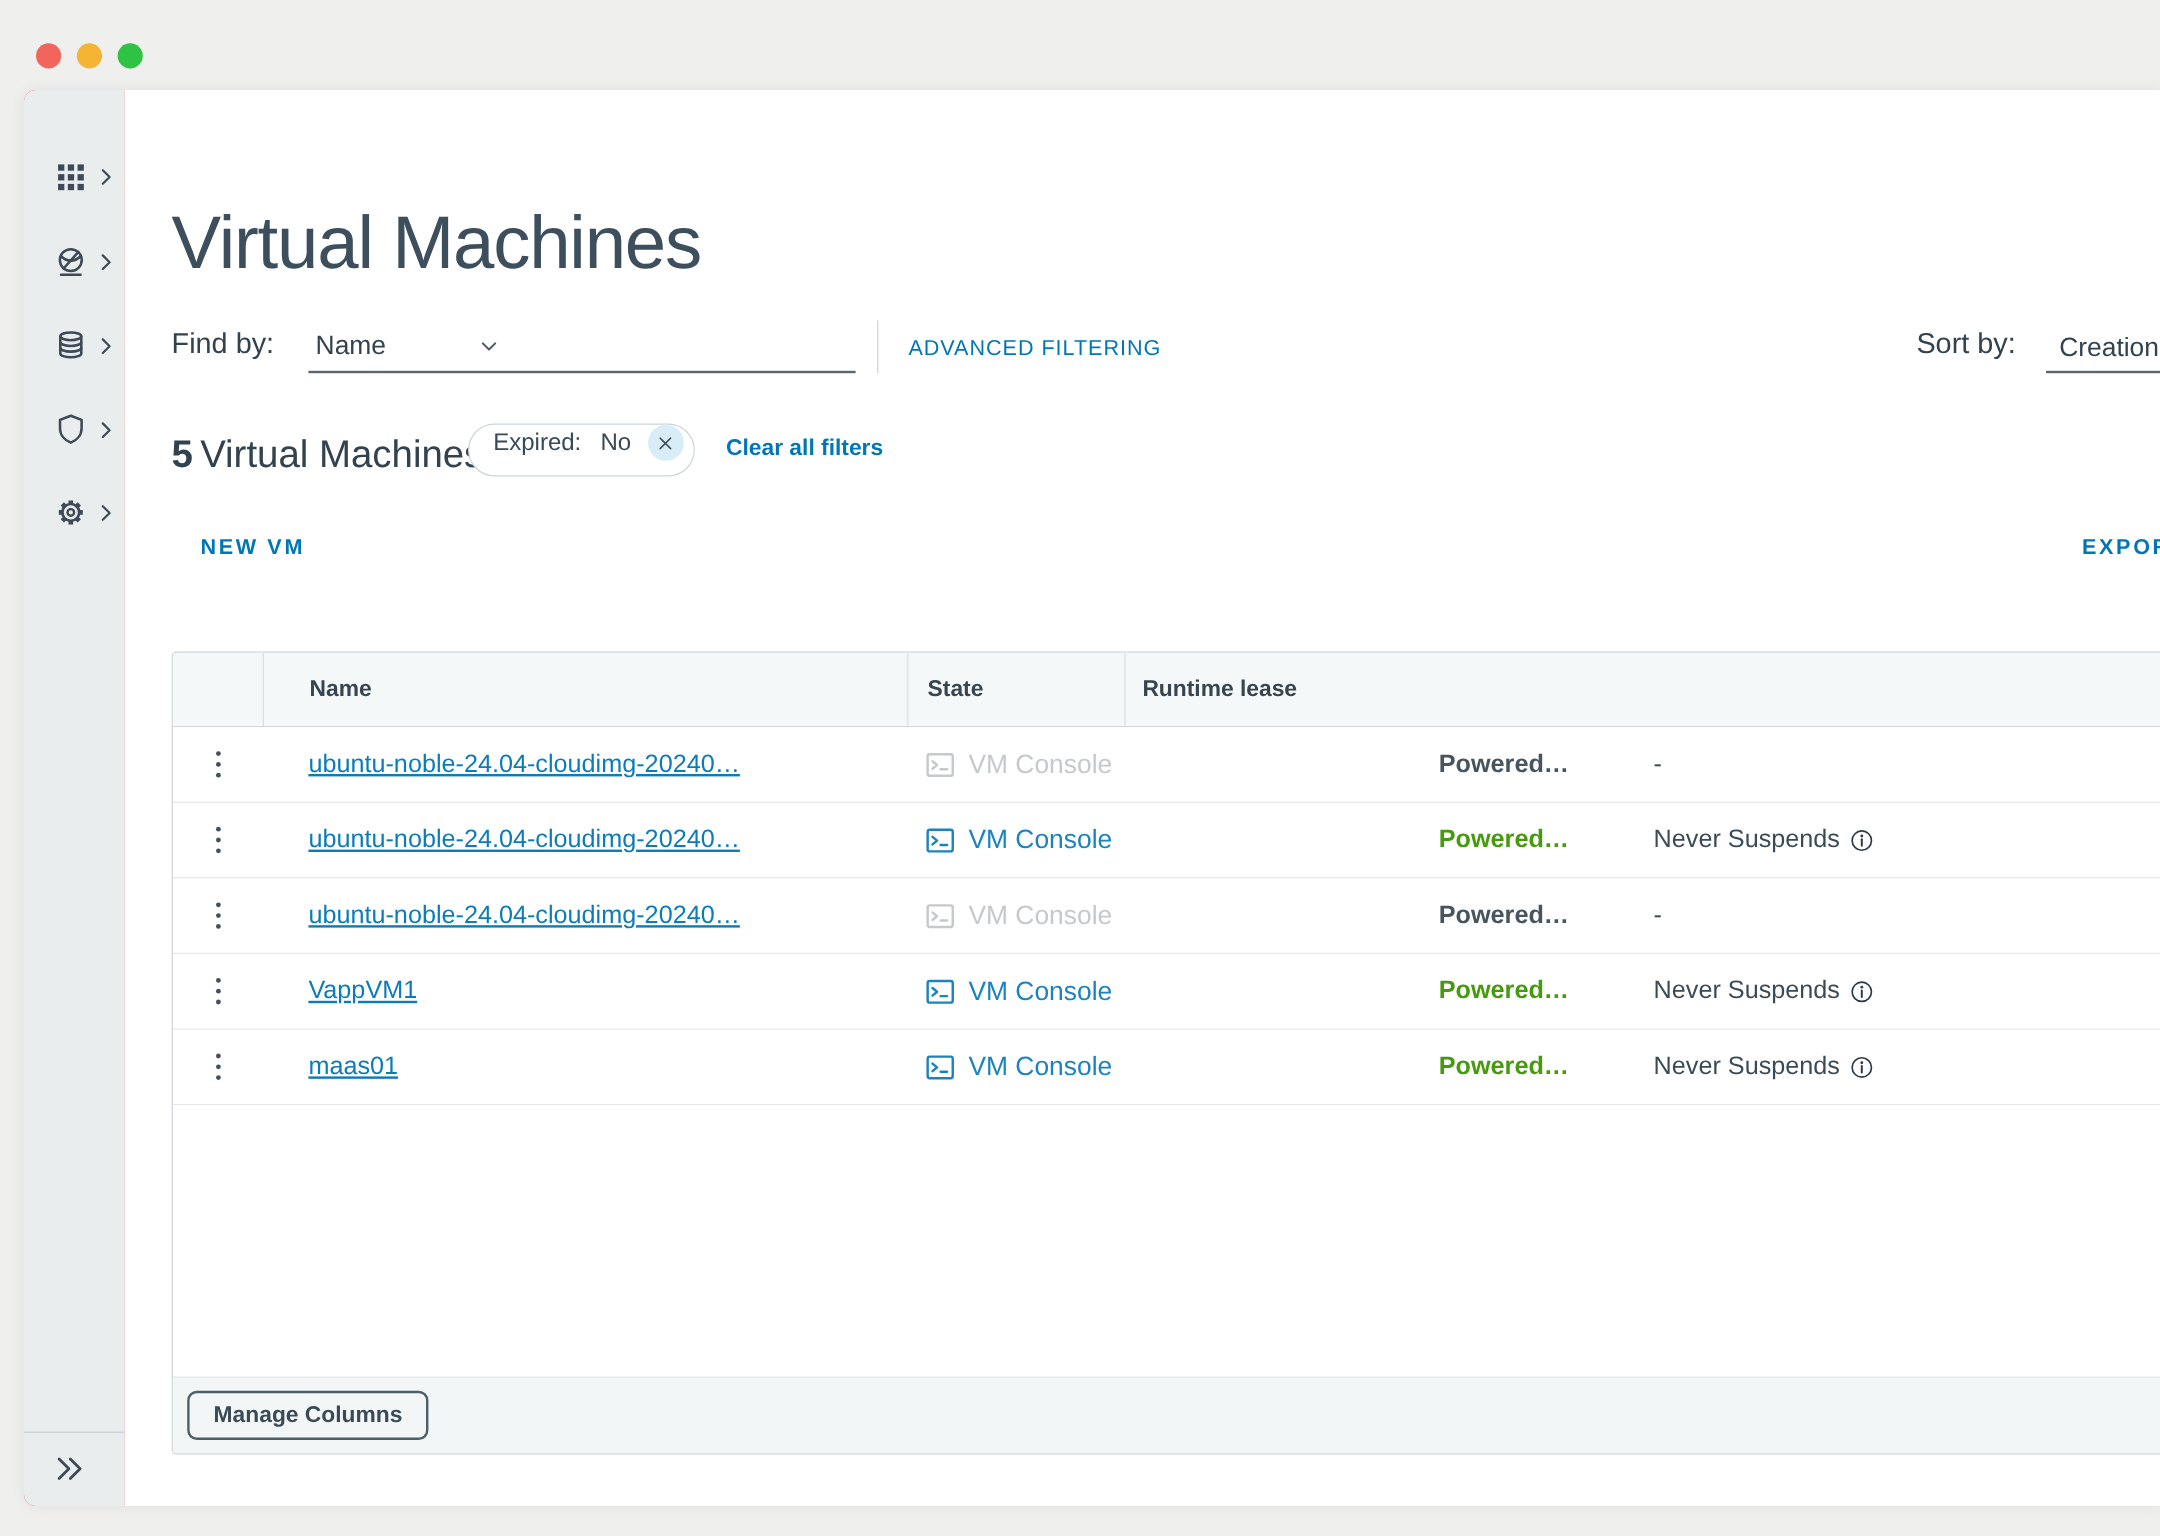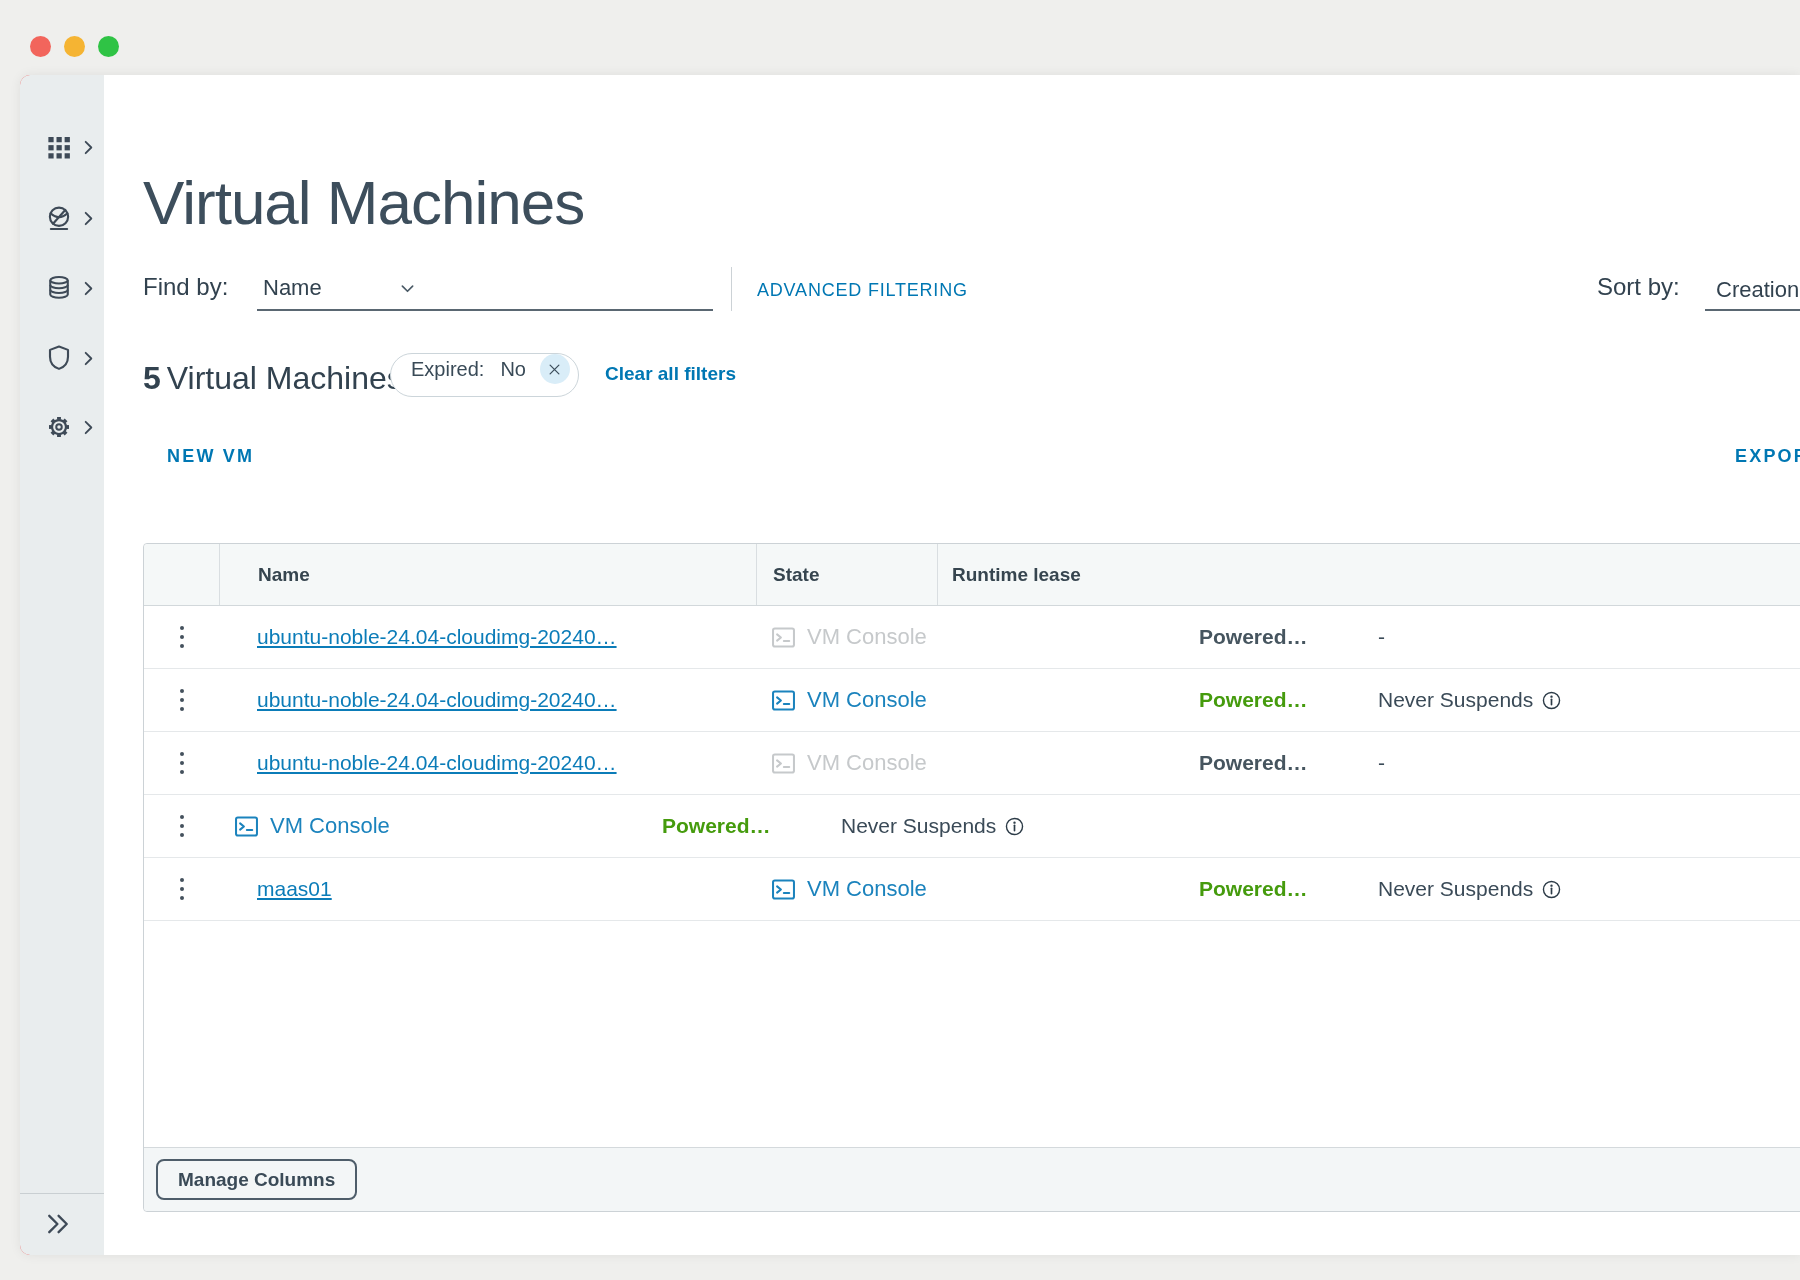--- a/index.html
+++ b/index.html
@@ -352,20 +352,23 @@
             </div>
           </div>
           <div class="tr">
             <div class="td col0">
               <div class="kebab">
                 <i></i>
                 <i></i>
                 <i></i>
               </div>
             </div>
+            <div class="td col1">
+              <a class="vm-link">VappVM1</a>
+            </div>
             <div class="td col2">
               <span class="console-btn">
                 <svg width="27" height="27" viewBox="0 0 24 24" fill="none" stroke="currentColor">
                   <rect x="2.7" y="4" width="18.6" height="16" rx="1.6" stroke-width="1.8"></rect>
                   <path d="M6.3 9.2l3.4 2.8-3.4 2.8" stroke-width="1.8" stroke-linecap="round" stroke-linejoin="round"></path>
                   <path d="M12.3 15.2h4.8" stroke-width="1.8" stroke-linecap="round"></path>
                 </svg>
                 <span class="cl">VM Console</span>
               </span>
             </div>

